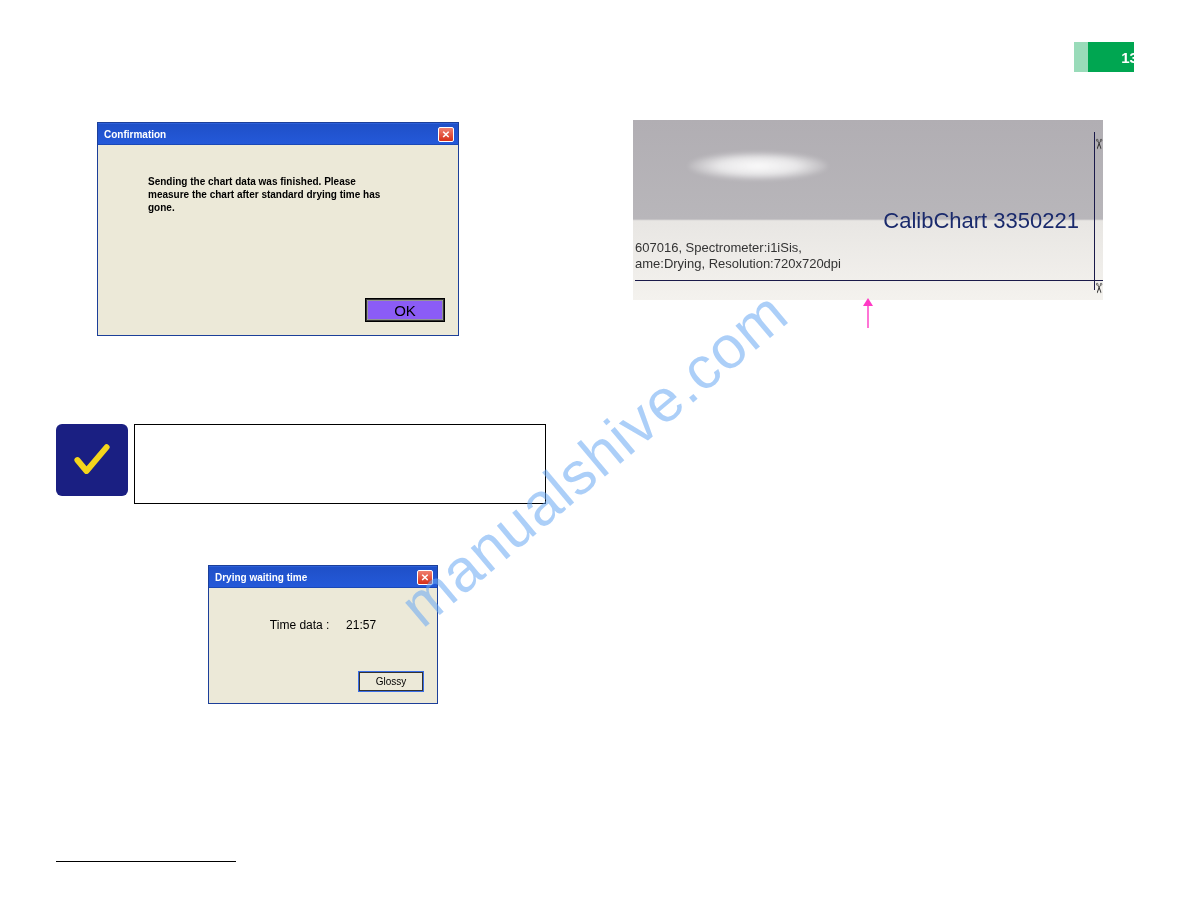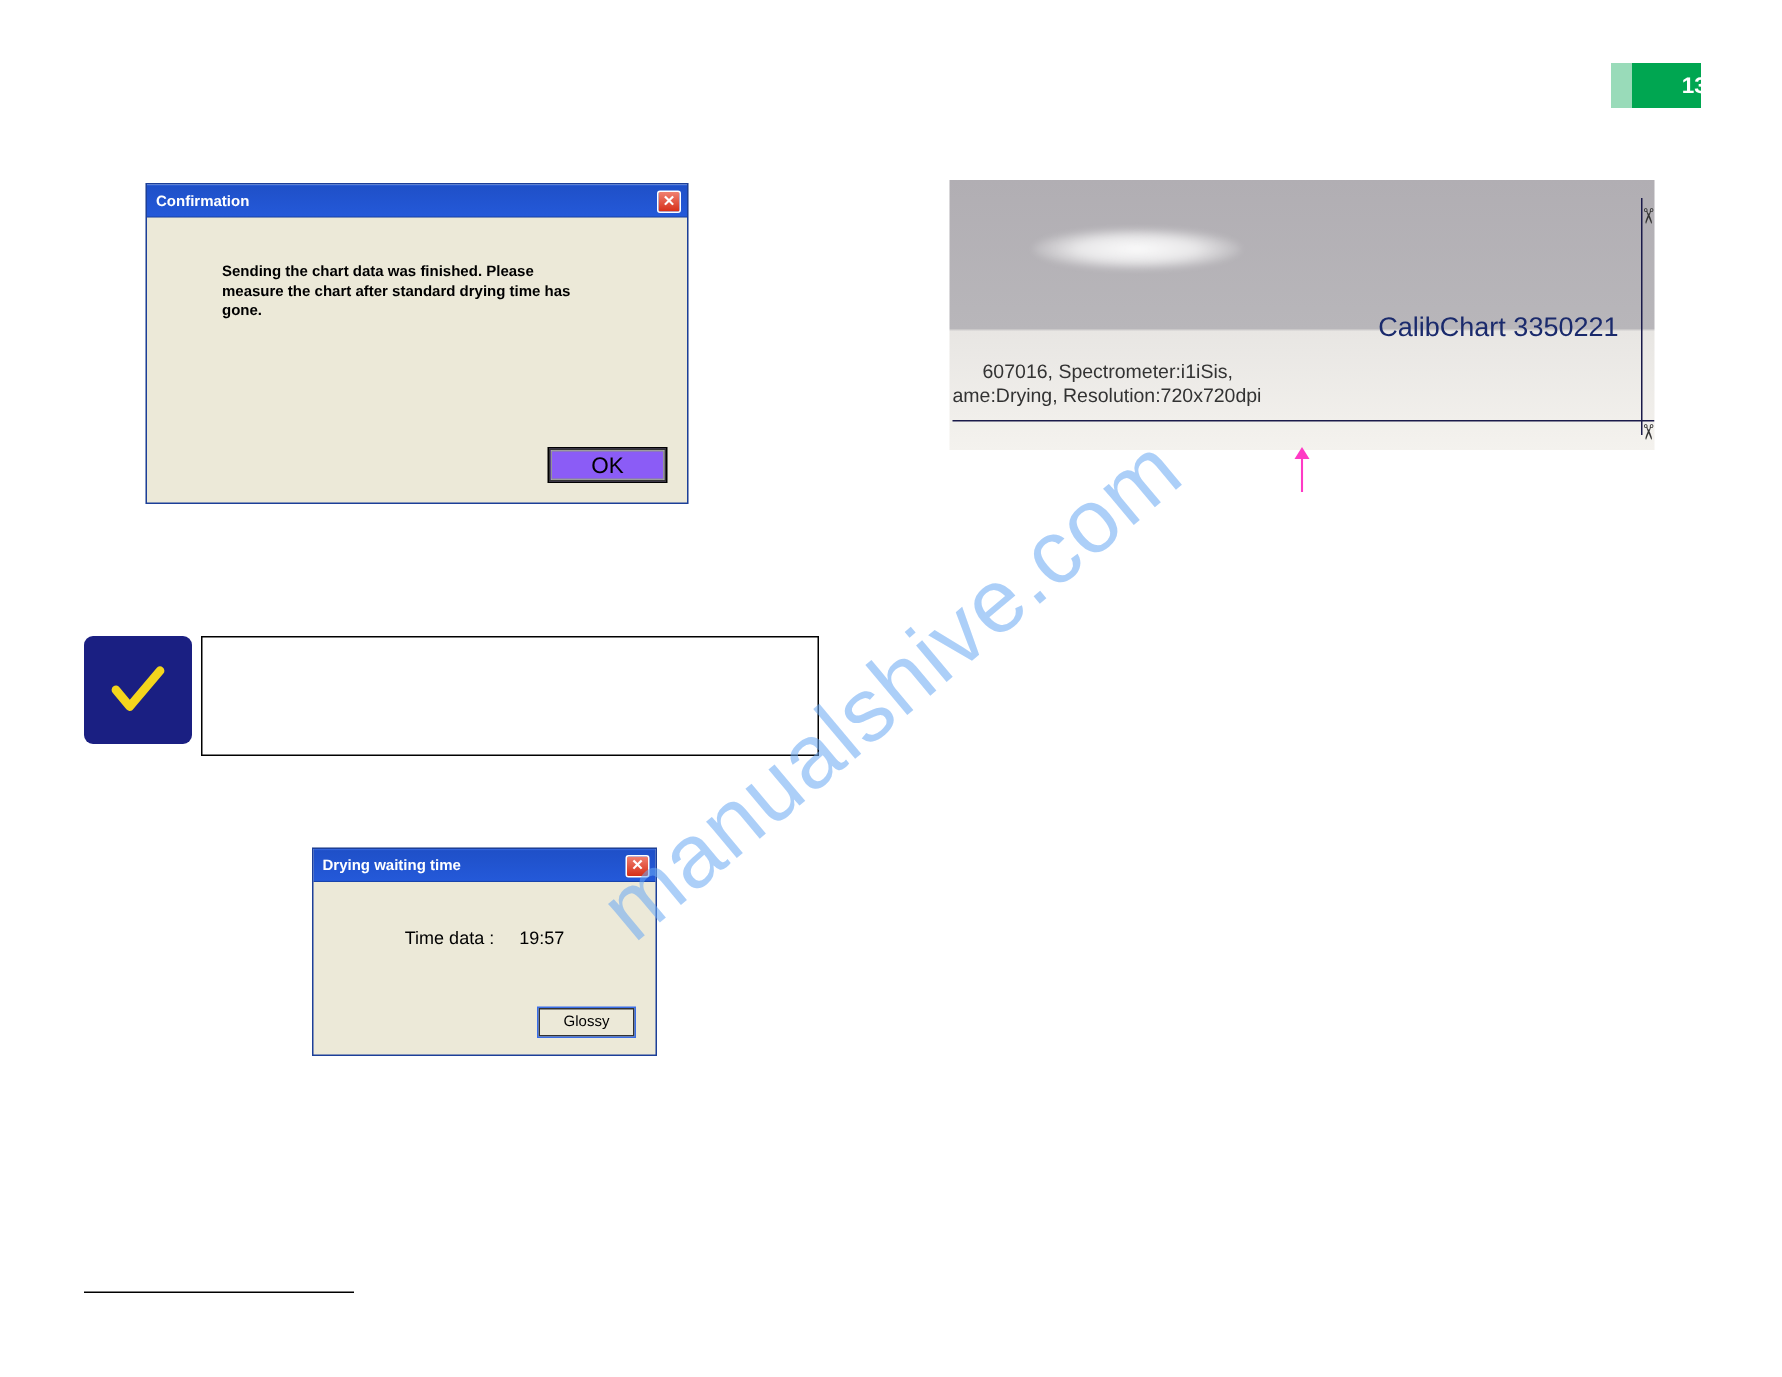--- a/index.html
+++ b/index.html
@@ -179,31 +179,30 @@
     width: 140px;
     height: 28px;
     background: radial-gradient(ellipse, rgba(255,255,255,0.95) 0%, rgba(255,255,255,0.7) 40%, rgba(255,255,255,0) 75%);
     border-radius: 50%;
     filter: blur(2px);
   }
   .photo-title {
     position: absolute;
     top: 88px;
     right: 24px;
-    font-size: 18px;
+    font-size: 22px;
     color: #1a2a6c;
     font-family: Arial, sans-serif;
   }
   .photo-line1 {
     position: absolute;
     top: 120px;
     left: 2px;
     font-size: 13px;
     color: #333;
-    margin-left: 20px;
   }
   .photo-line2 {
     position: absolute;
     top: 136px;
     left: 2px;
     font-size: 13px;
     color: #333;
   }
   .photo-cutline {
     position: absolute;
@@ -286,21 +285,21 @@
 
 <div class="dialog2">
   <div class="titlebar">
     <span>Drying waiting time</span>
     <div class="close-btn">✕</div>
   </div>
   <div class="dialog2-body">
     <div class="timer-row">
       <span>Time data :</span>
       &nbsp;&nbsp;&nbsp;
-      <span>19:57</span>
+      <span>21:57</span>
     </div>
     <div class="cancel-btn">Glossy</div>
   </div>
 </div>
 
 <div class="photo">
   <div class="photo-glare"></div>
   <div class="photo-title">CalibChart 3350221</div>
   <div class="photo-line1">607016, Spectrometer:i1iSis,</div>
   <div class="photo-line2">ame:Drying, Resolution:720x720dpi</div>

